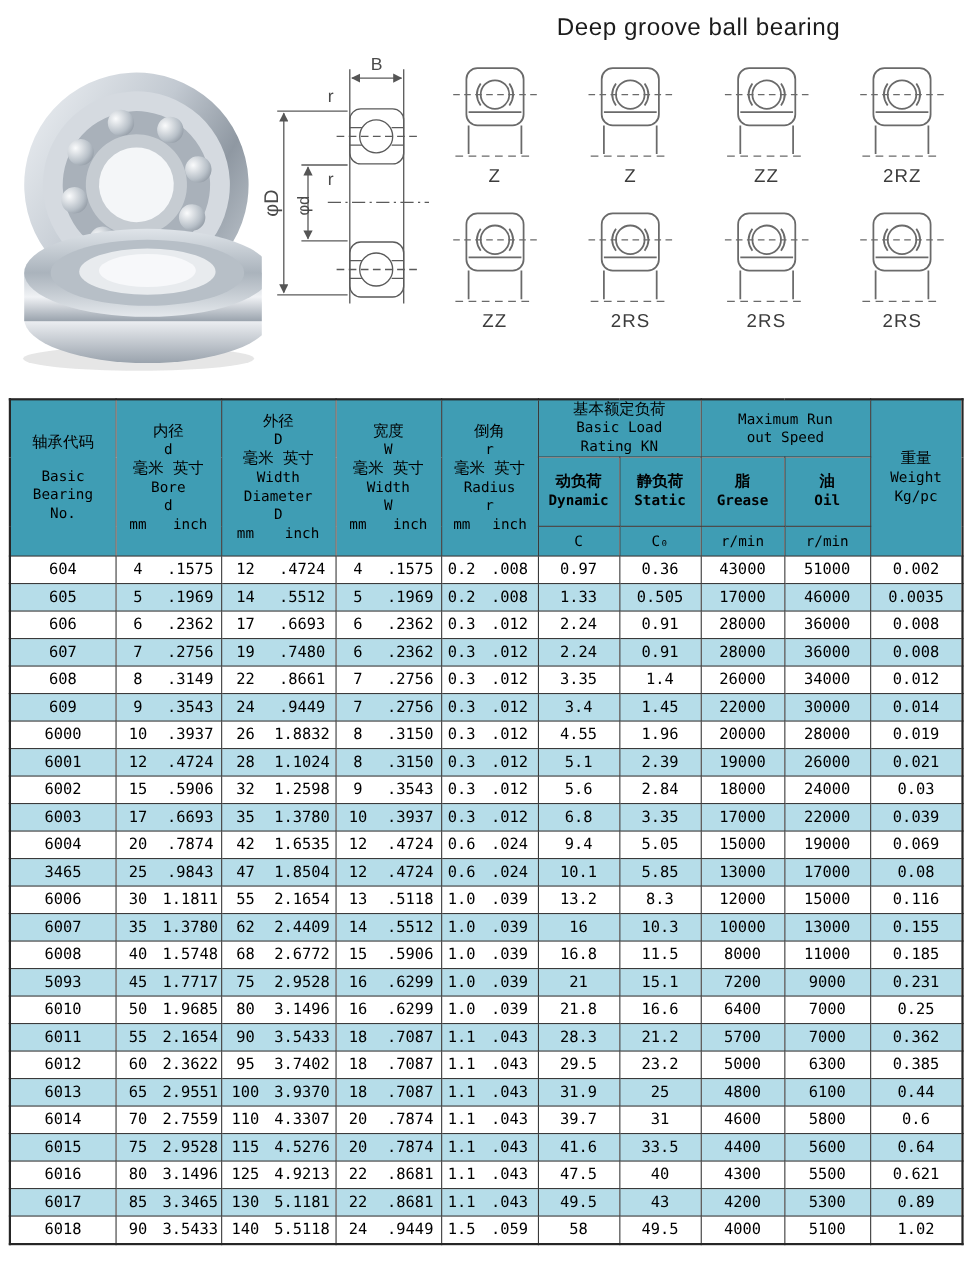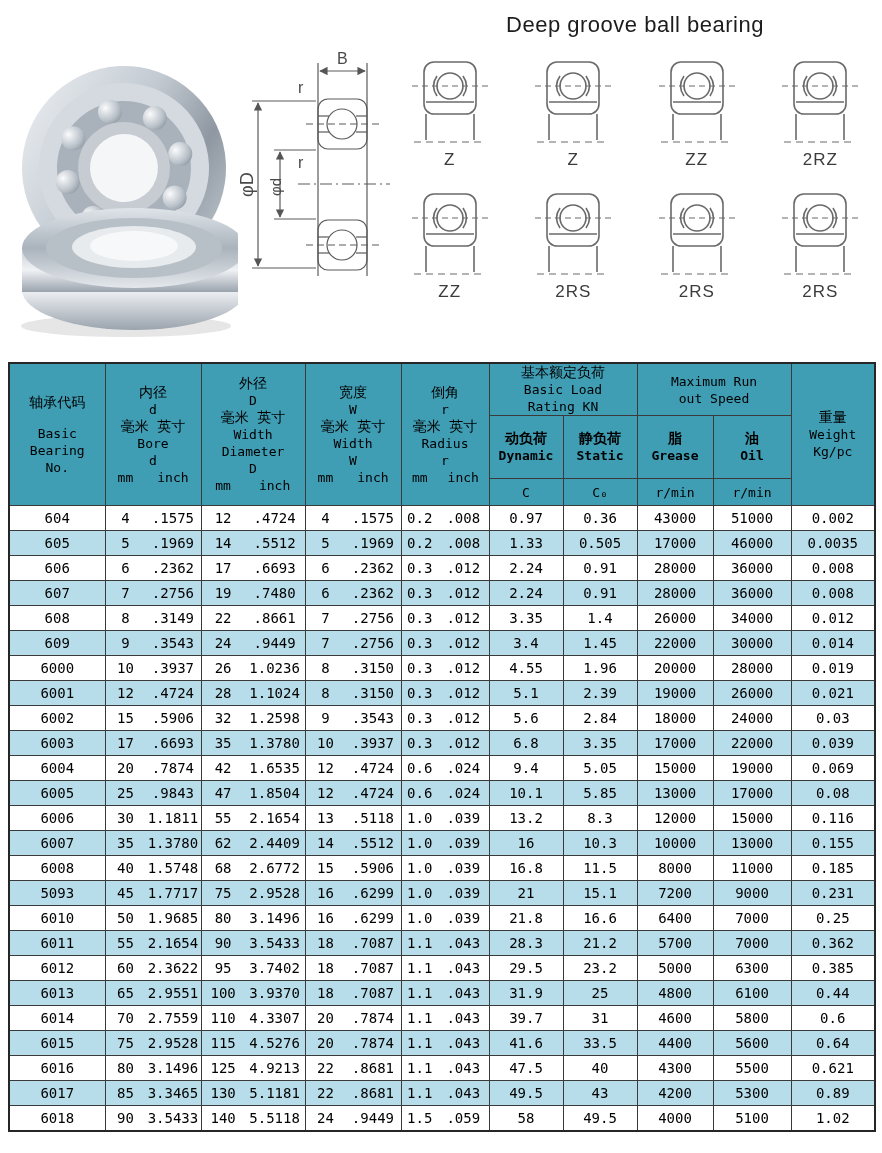--- a/index.html
+++ b/index.html
@@ -609,21 +609,21 @@
           <td class="c-no">6000</td>
           <td class="c-pair">
             <div class="cellflex">
               <span class="mm">10</span>
               <span class="in">.3937</span>
             </div>
           </td>
           <td class="c-pair">
             <div class="cellflex">
               <span class="mm">26</span>
-              <span class="in">1.0236</span>
+              <span class="in">1.8832</span>
             </div>
           </td>
           <td class="c-pair">
             <div class="cellflex">
               <span class="mm">8</span>
               <span class="in">.3150</span>
             </div>
           </td>
           <td class="c-pair">
             <div class="cellflex">
@@ -759,21 +759,21 @@
               <span class="in">.024</span>
             </div>
           </td>
           <td class="c-num">9.4</td>
           <td class="c-num">5.05</td>
           <td class="c-num">15000</td>
           <td class="c-num">19000</td>
           <td class="c-num">0.069</td>
         </tr>
         <tr class="alt">
-          <td class="c-no">6005</td>
+          <td class="c-no">3465</td>
           <td class="c-pair">
             <div class="cellflex">
               <span class="mm">25</span>
               <span class="in">.9843</span>
             </div>
           </td>
           <td class="c-pair">
             <div class="cellflex">
               <span class="mm">47</span>
               <span class="in">1.8504</span>

